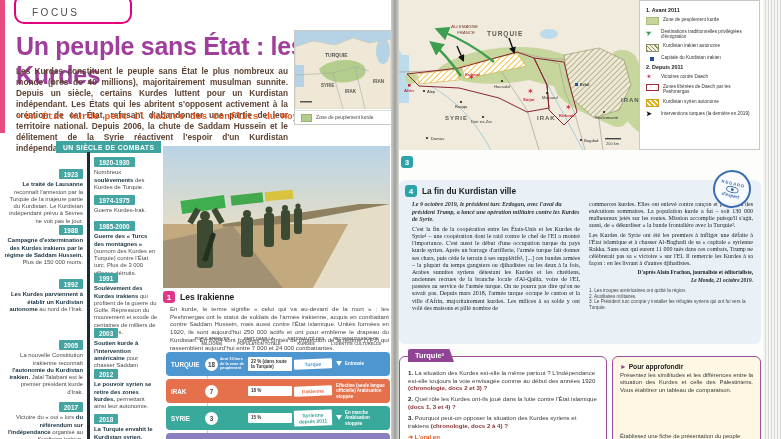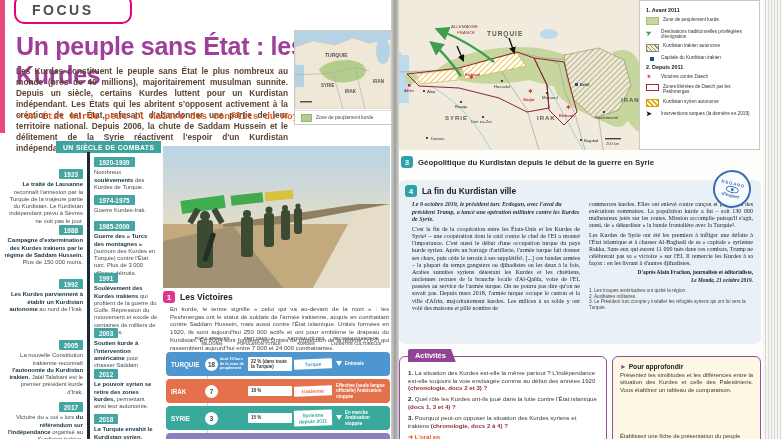--- a/index.html
+++ b/index.html
@@ -11,21 +11,21 @@
   .gutter{position:absolute;left:391px;top:0;width:9px;height:439px;
           background:linear-gradient(90deg,#cfcfcc,#9e9e9a 45%,#e4e4e0);}
   .edge{position:absolute;left:763px;top:0;width:18px;height:439px;
         background:repeating-linear-gradient(90deg,#f5f5f2 0 2px,#d8d8d4 2px 3px);}
 
   
   .spine{position:absolute;left:0;top:0;width:5px;height:133px;background:#e64a7e;}
   .focus-tab{position:absolute;left:14px;top:-6px;width:118px;height:30px;
              border:2.5px solid #e5007d;border-radius:10px;display:flex;align-items:flex-end;
              padding:0 0 4px 16px;box-sizing:border-box;}
-  .focus-tab span{font-size:14px;font-weight:bold;color:#4d4d4d;letter-spacing:2.5px;}
+  .focus-tab span{font-size:10px;font-weight:normal;color:#4d4d4d;letter-spacing:2.5px;}
   .main-title{position:absolute;left:16px;top:32px;margin:0;font-size:25px;font-weight:bold;
               color:#a03e9b;letter-spacing:-.3px;}
   .intro{position:absolute;left:16px;top:66px;width:272px;font-size:8.3px;line-height:11px;
          font-weight:bold;color:#5d4434;text-align:justify;}
   .question{position:absolute;left:16px;top:110px;font-size:9.5px;font-weight:bold;color:#e8561d;font-family:Liberation Mono, monospace;}
   .question .qarrow{margin-right:3px;}
 
   .locator{position:absolute;left:294px;top:30px;width:98px;height:93px;border:1px solid #c9c9c3;
            background:#fff;}
   .locator-legend{position:absolute;left:0;bottom:0;width:100%;height:14px;background:#fff;
@@ -272,21 +272,21 @@
           <circle cx="122" cy="62" r="3"></circle>
             <rect x="118" y="64" width="9" height="30" rx="3"></rect>
           <circle cx="135" cy="60" r="2.6"></circle>
             <rect x="131" y="62" width="8" height="26" rx="3"></rect>
         </g>
         <rect x="44" y="86" width="5" height="30" rx="2" fill="#24301f" transform="rotate(18 46 100)"></rect>
       </svg>
     </div>
     <div class="doc1-caption">
       <span class="num-badge badge-pink">1</span>
-      <span class="cap-title">Les Victoires</span>
+      <span class="cap-title">Les Irakienne</span>
     </div>
     <div class="doc1-text">En kurde, le terme signifie « celui qui va au-devant de la mort » : les Peshmergas ont le statut de soldats de l'armée irakienne, acquis en combattant contre Saddam Hussein, mais aussi contre l'État islamique. Unités formées en 1920, ils sont aujourd'hui 250 000 actifs et ont pour emblème le drapeau du Kurdistan. En 2004 sont fondées les Unités de protection de la femme (YPJ) qui rassemblent aujourd'hui entre 7 000 et 24 000 combattantes.</div>
 
     <div class="t-vline"></div>
     <div class="table2">
       <div class="t-headers">
         <div class="t-h" style="left:24px;width:44px">POPULATION (EN MILLIONS)</div>
         <div class="t-h" style="left:68px;width:50px">PART DANS LA POPULATION TOTALE</div>
         <div class="t-h" style="left:120px;width:40px">NATIONALITÉ DES KURDES</div>
         <div class="t-h" style="left:164px;width:52px">RECONNAISSANCE DE L'IDENTITÉ CULTURELLE</div>
@@ -479,21 +479,20 @@
           <span>Kurdistan syrien autonome</span>
         </div>
       <div class="lg-item">
           <span class="lg-sw sw-barrow">➤</span>
           <span>Interventions turques (la dernière en 2019)</span>
         </div>
     </div>
 
     <div class="caption3">
       <span class="num-badge badge-teal">3</span>
-      <span class="cap-title">Géopolitique du Kurdistan depuis le début de la guerre en Syrie</span>
     </div>
 
     <div class="doc4">
       <div class="stamp">
         <span class="stamp-top">REGARD</span>
         <svg width="13" height="7" viewBox="0 0 13 7">
           <ellipse cx="6.5" cy="3.5" rx="6" ry="3" fill="none" stroke="#3a6db0" stroke-width="1"></ellipse>
           <circle cx="6.5" cy="3.5" r="1.5" fill="#3a6db0"></circle>
         </svg>
         <span class="stamp-bottom">d'expert</span>
@@ -515,21 +514,21 @@
         </div>
         <div class="notes">
           <div>1. Les troupes américaines ont quitté la région.</div>
           <div>2. Auxiliaires militaires.</div>
           <div>3. Le Président turc compte y installer les réfugiés syriens qui ont fui vers la Turquie.</div>
         </div>
       </div>
     </div>
 
     <div class="activites">
-      <div class="act-tab">Activités</div>
+      <div class="act-tab">Turquie³</div>
       <p class="act-q"><b class="n">1.</b> <span>La situation des Kurdes est-elle la même partout ? L'indépendance est-elle toujours la voie envisagée comme au début des années 1920 </span><span class="refs">(chronologie, docs 2 et 3) ?</span></p>
       <p class="act-q"><b class="n">2.</b> <span>Quel rôle les Kurdes ont-ils joué dans la lutte contre l'État islamique </span><span class="refs">(docs 1, 3 et 4) ?</span></p>
       <p class="act-q"><b class="n">3.</b> <span>Pourquoi peut-on opposer la situation des Kurdes syriens et irakiens </span><span class="refs">(chronologie, docs 2 à 4) ?</span></p>
       <p class="act-q act-q4"><span>➜</span> <span>L'oral en</span></p>
     </div>
 
     <div class="approfondir">
       <div class="app-title"><span class="tri">►</span><span>Pour approfondir</span></div>
       <div class="app-text">Présentez les similitudes et les différences entre la situation des Kurdes et celle des Palestiniens. Vous établirez un tableau de comparaison.</div>
       <div class="atelier-partial">Établissez une fiche de présentation du peuple</div>

